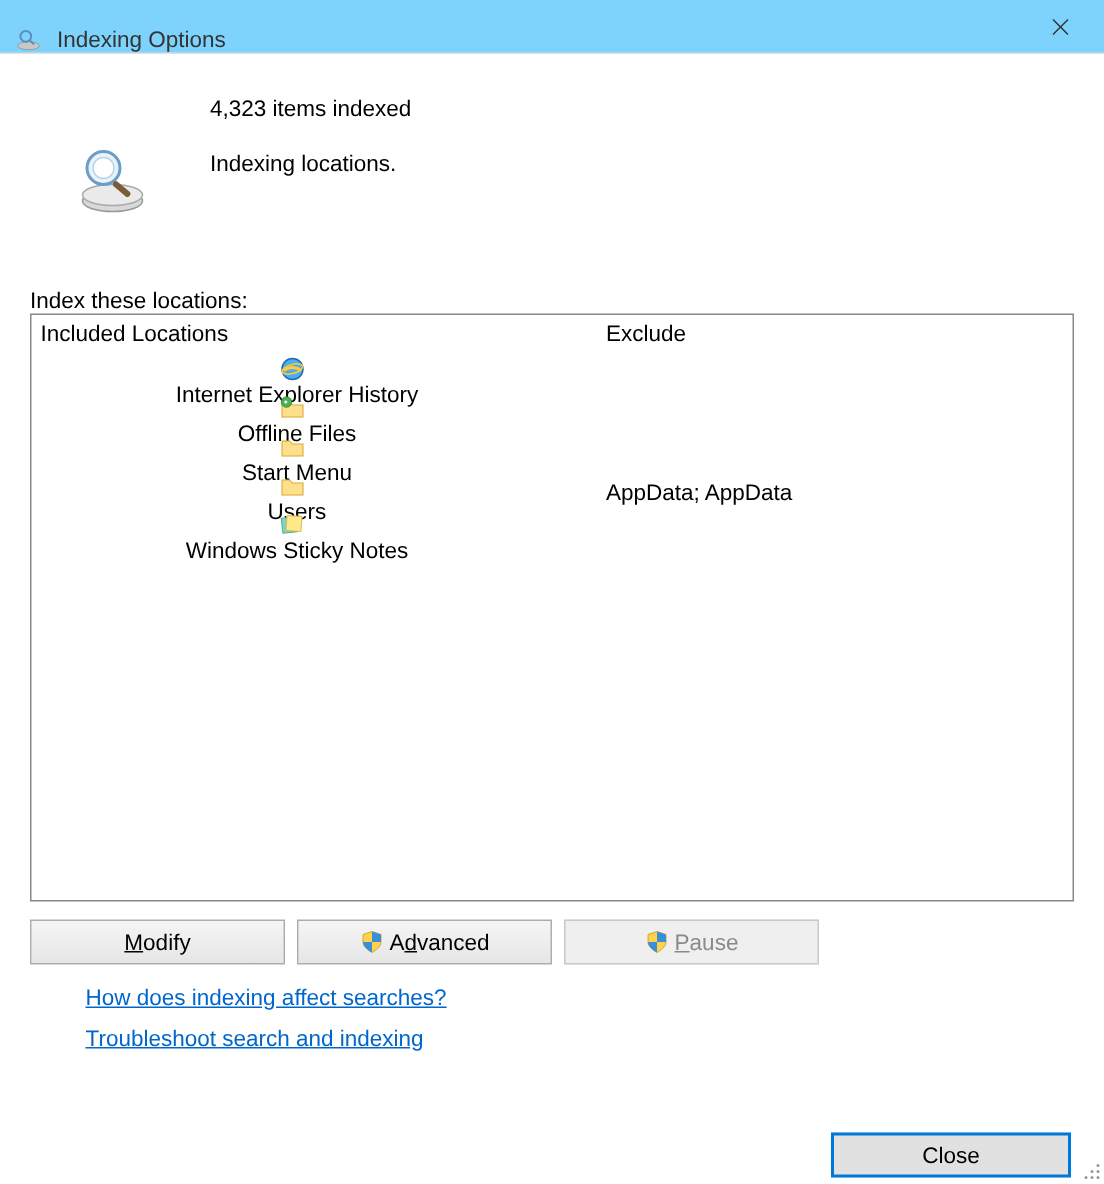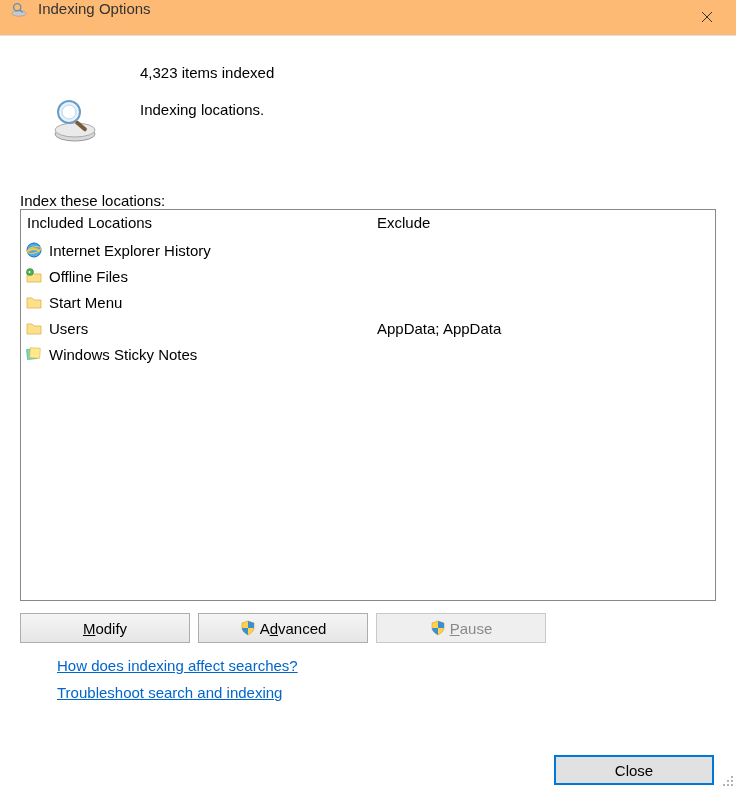--- a/index.html
+++ b/index.html
@@ -10,24 +10,24 @@
     color: #000;
     background: #fff;
     width: 736px;
     height: 789px;
     overflow: hidden;
     position: relative;
   }
   .titlebar {
     height: 36px;
     display: flex;
-    align-items: flex-start;
+    align-items: flex-end;
     padding: 0 6px 0 10px;
     border-bottom: 1px solid #e0e0e0;
-    background: #fdba74;
+    background: #7dd3fc;
   }
   .titlebar .title-icon {
     width: 18px; height: 18px;
     margin-right: 10px;
     position: relative;
   }
   .titlebar .title-text {
     flex: 1;
     font-size: 15px;
     color: #333;
@@ -76,29 +76,31 @@
   }
   .col {
     padding: 2px 0 0 4px;
   }
   .col-left {
     width: 350px;
     border-right: none;
   }
   .col-right {
     flex: 1;
+    margin-left: 27px;
   }
   .col-header {
     font-size: 15px;
     padding: 2px 2px 6px 2px;
   }
   .row {
     display: flex;
     align-items: center;
     height: 26px;
+    flex-direction: column;
   }
   .row-icon {
     width: 18px; height: 18px;
     margin-right: 6px;
     display: flex; align-items: center; justify-content: center;
   }
   .row-text {
     font-size: 15px;
   }
   .row-right {

